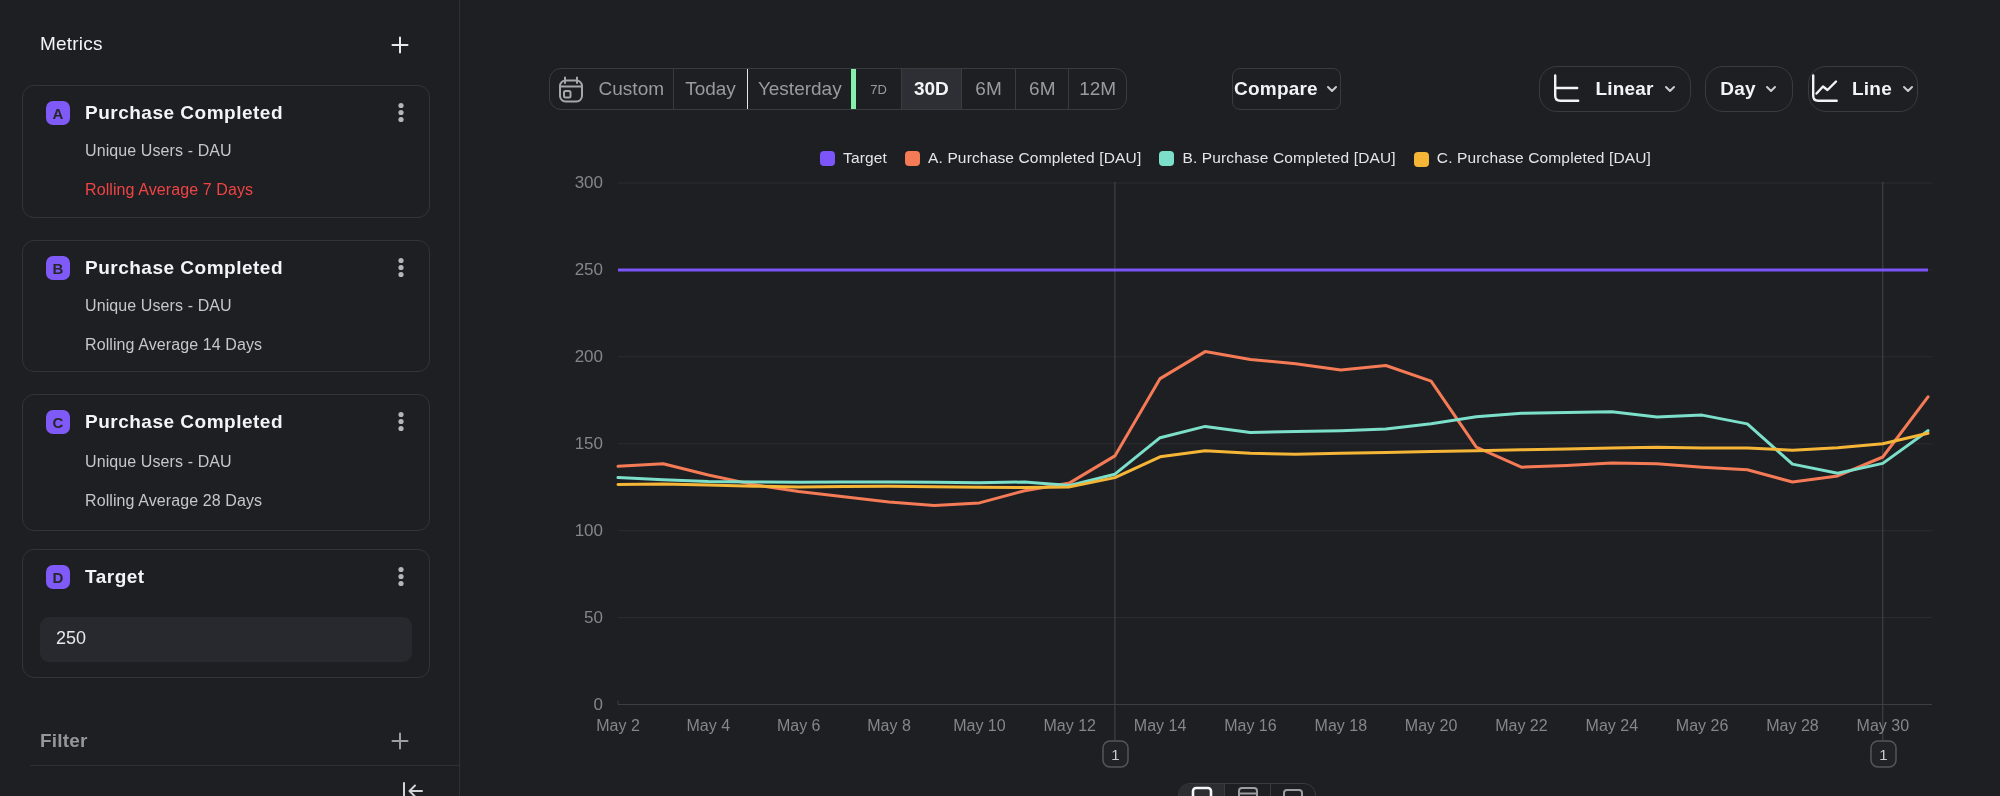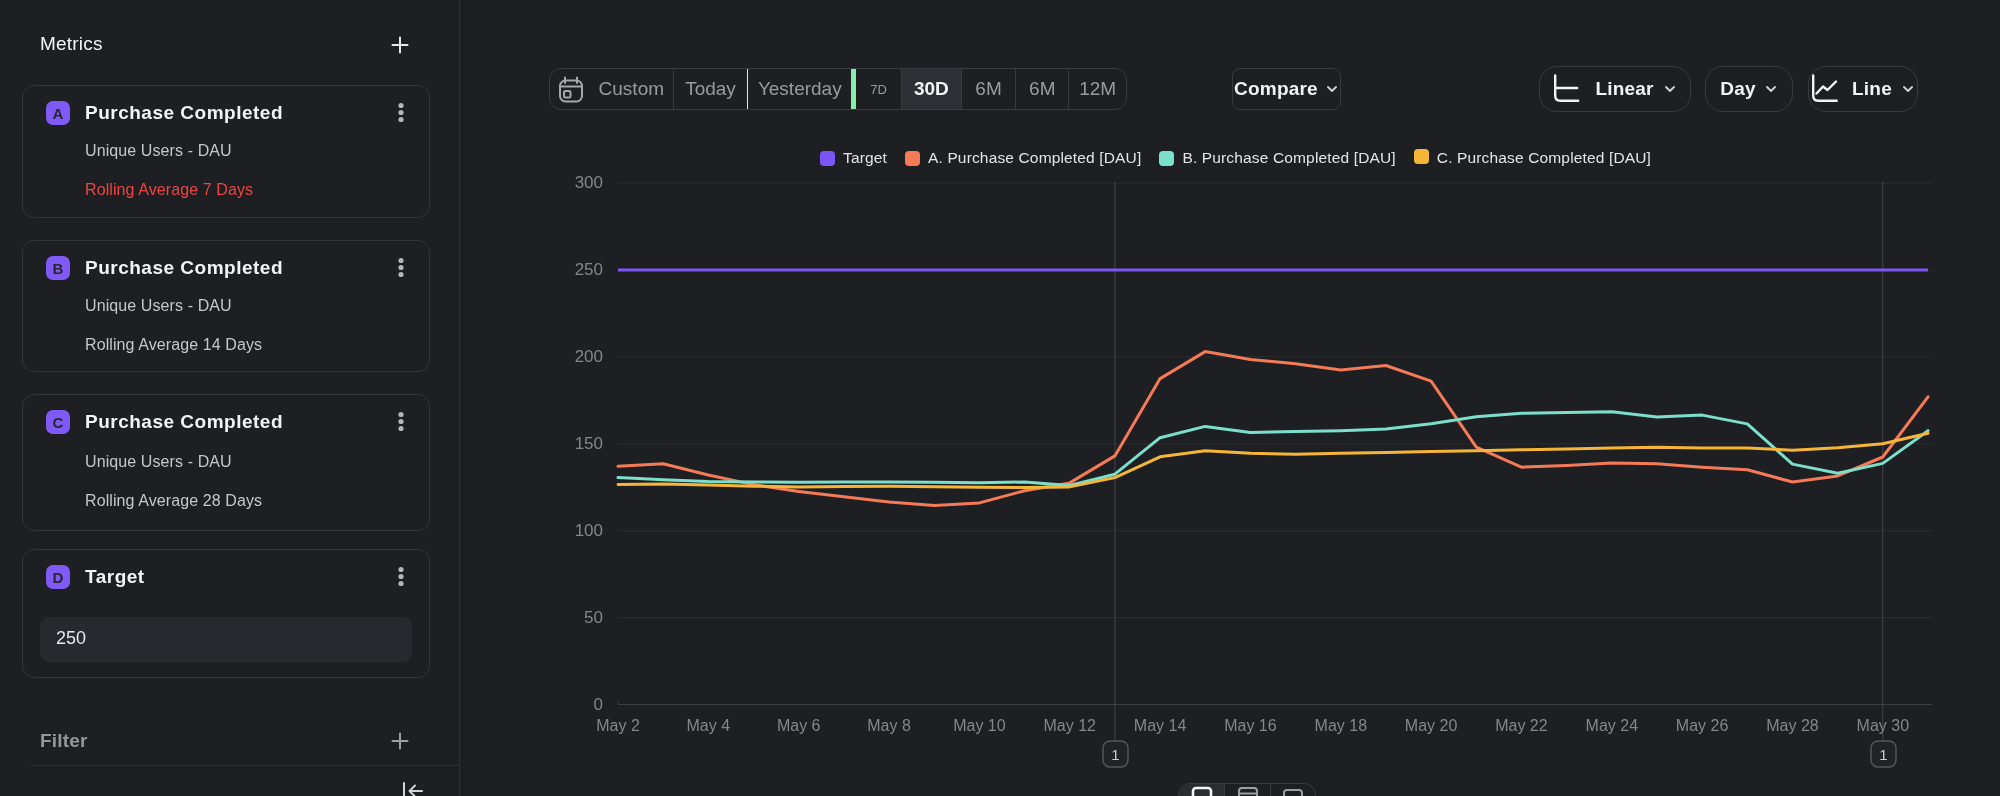--- a/index.html
+++ b/index.html
@@ -108,21 +108,21 @@
       <span style="font-size:15.5px;color:#e4e5e8;letter-spacing:.15px">Target</span>
     </div>
     <div style="display:flex;align-items:center">
       <span style="width:15px;height:15px;border-radius:4px;background:#f57a56;margin-right:8px"></span>
       <span style="font-size:15.5px;color:#e4e5e8;letter-spacing:.15px">A. Purchase Completed [DAU]</span>
     </div>
     <div style="display:flex;align-items:center">
       <span style="width:15px;height:15px;border-radius:4px;background:#7cdfc9;margin-right:8px"></span>
       <span style="font-size:15.5px;color:#e4e5e8;letter-spacing:.15px">B. Purchase Completed [DAU]</span>
     </div>
-    <div style="display:flex;align-items:flex-start">
+    <div style="display:flex;align-items:flex-end">
       <span style="width:15px;height:15px;border-radius:4px;background:#f5b637;margin-right:8px"></span>
       <span style="font-size:15.5px;color:#e4e5e8;letter-spacing:.15px">C. Purchase Completed [DAU]</span>
     </div>
   </div>
 <svg width="1540" height="796" viewBox="0 0 1540 796" style="position:absolute;left:460px;top:0" font-family="Liberation Sans, sans-serif">
 <line x1="158" y1="617.6" x2="1472" y2="617.6" stroke="#2c2d31" stroke-width="1"></line>
 <line x1="158" y1="530.7" x2="1472" y2="530.7" stroke="#2c2d31" stroke-width="1"></line>
 <line x1="158" y1="443.8" x2="1472" y2="443.8" stroke="#2c2d31" stroke-width="1"></line>
 <line x1="158" y1="356.8" x2="1472" y2="356.8" stroke="#2c2d31" stroke-width="1"></line>
 <line x1="158" y1="269.9" x2="1472" y2="269.9" stroke="#2c2d31" stroke-width="1"></line>

